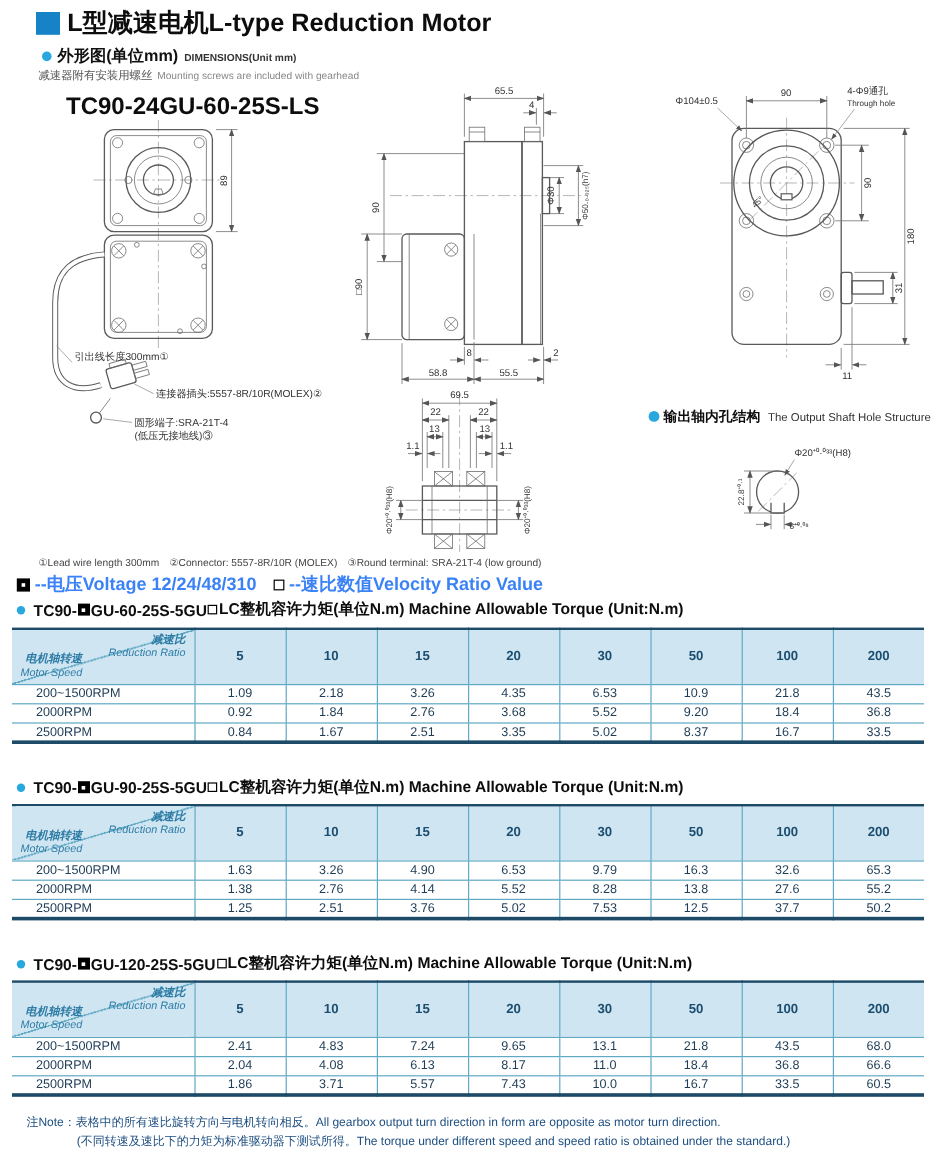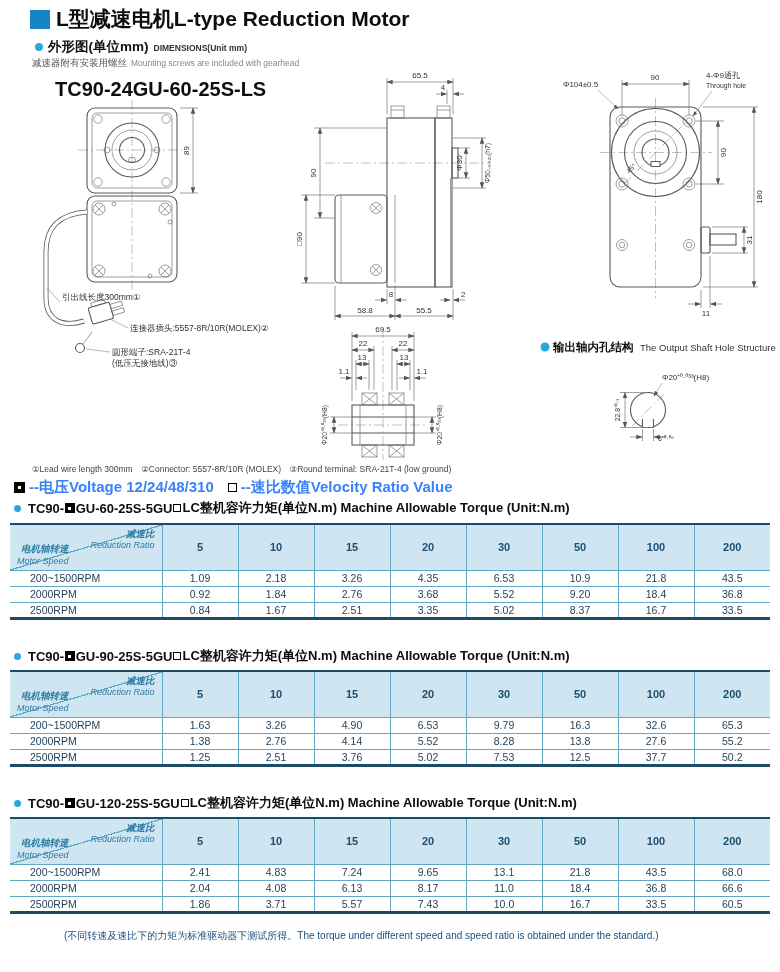--- a/index.html
+++ b/index.html
@@ -609,14 +609,15 @@
         <td>7.43</td>
         <td>10.0</td>
         <td>16.7</td>
         <td>33.5</td>
         <td>60.5</td>
       </tr>
     </tbody>
   </table>
 
 <div class="abs note">
+  <div><span class="note-label">注Note：</span><span>表格中的所有速比旋转方向与电机转向相反。All gearbox output turn direction in form are opposite as motor turn direction.</span></div>
   <div class="note-l2">(不同转速及速比下的力矩为标准驱动器下测试所得。The torque under different speed and speed ratio is obtained under the standard.)</div>
 </div>
 
 </body></html>

